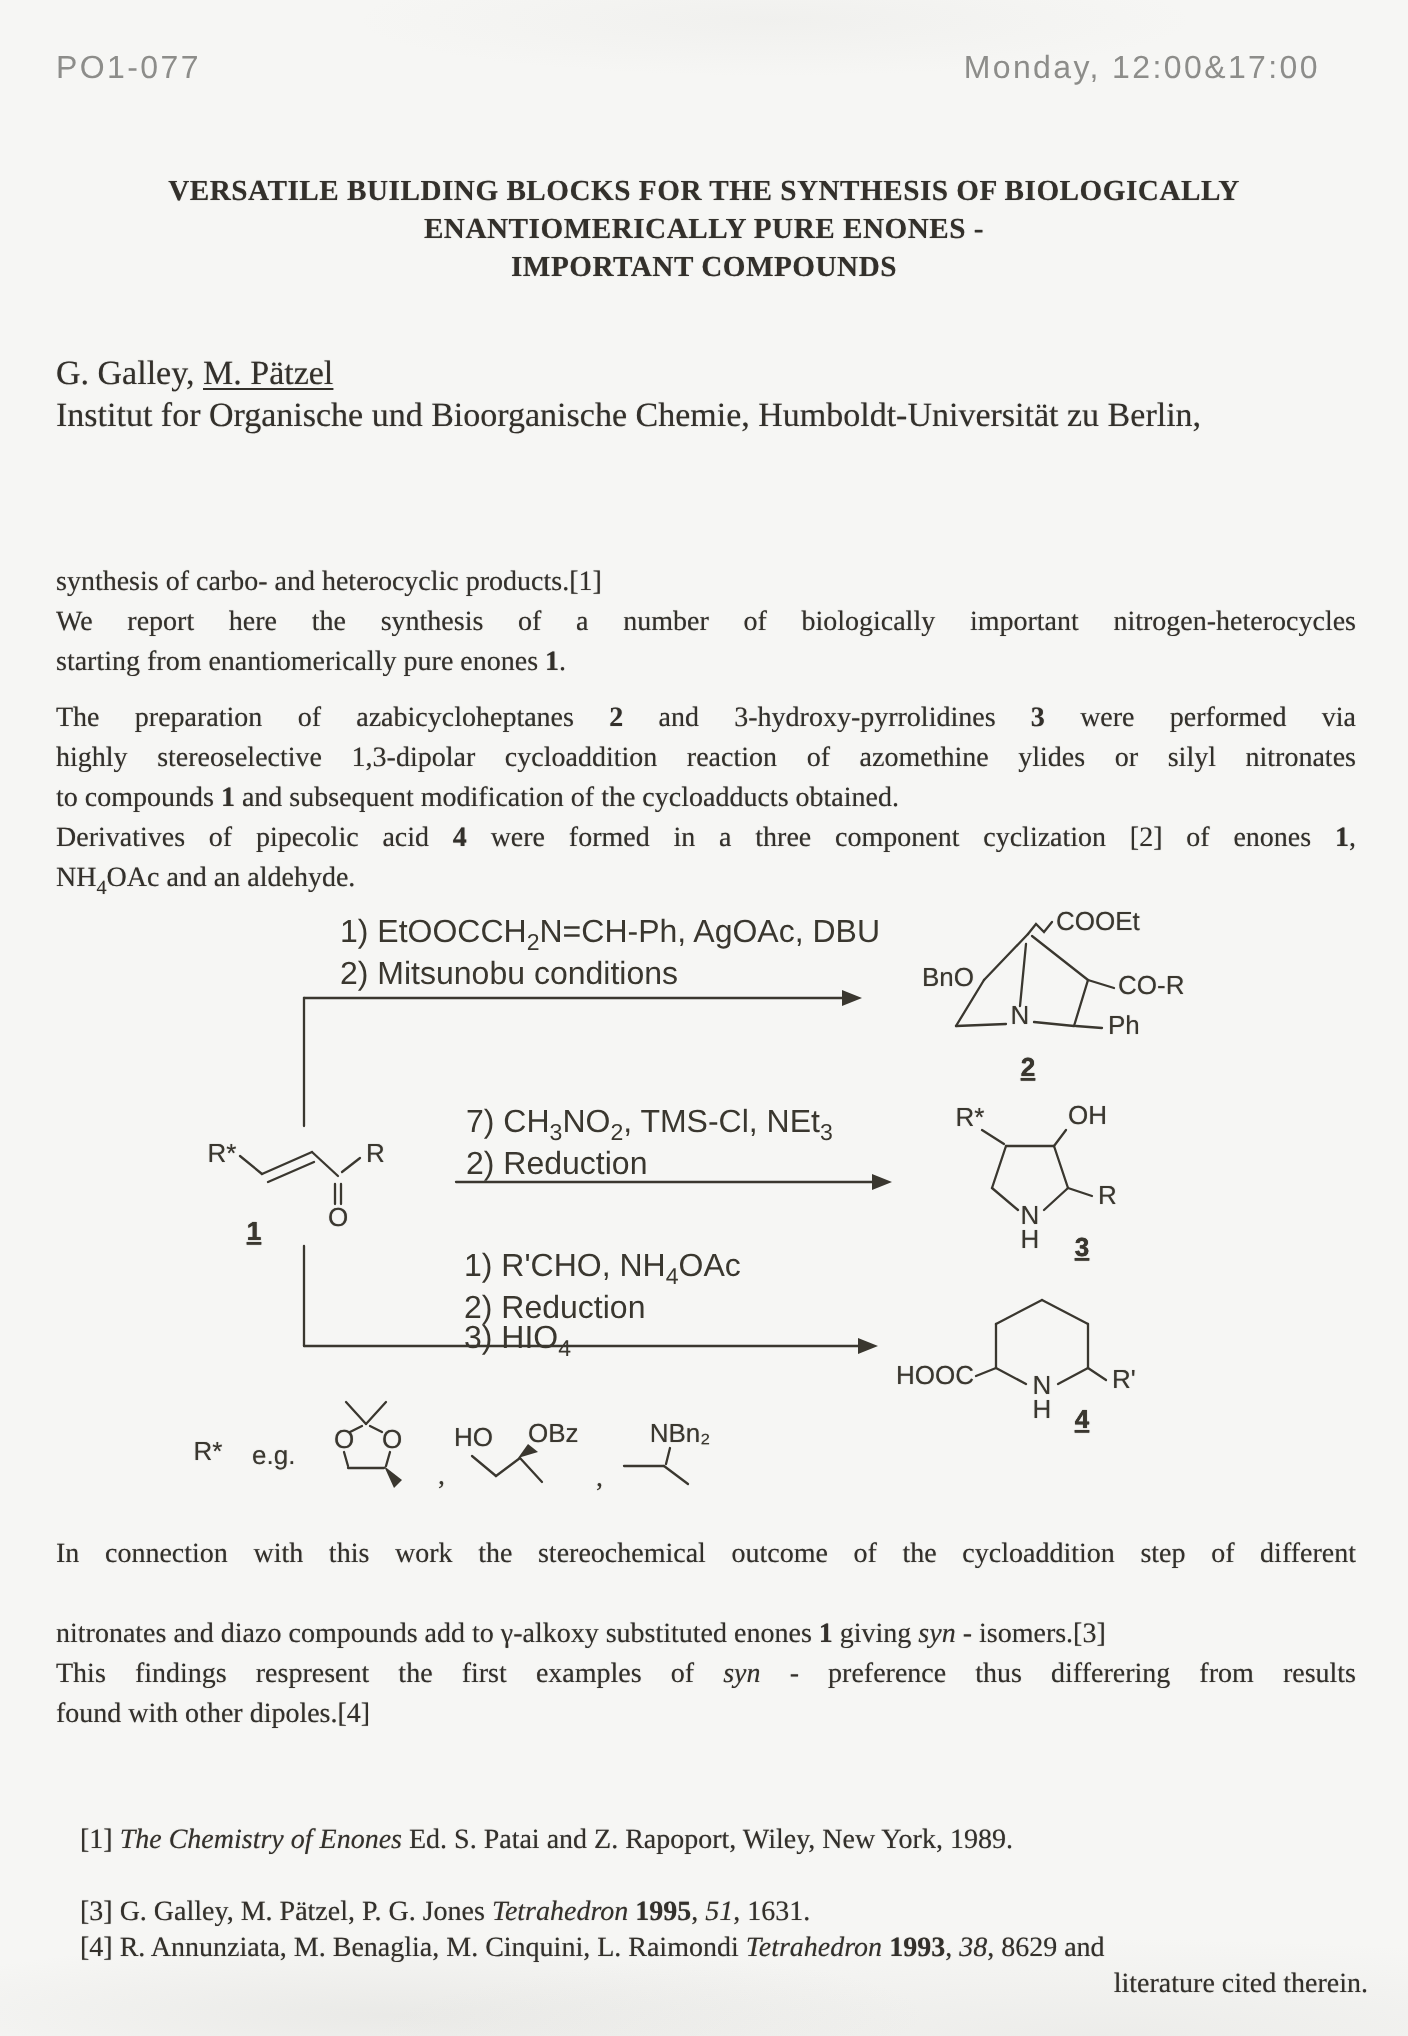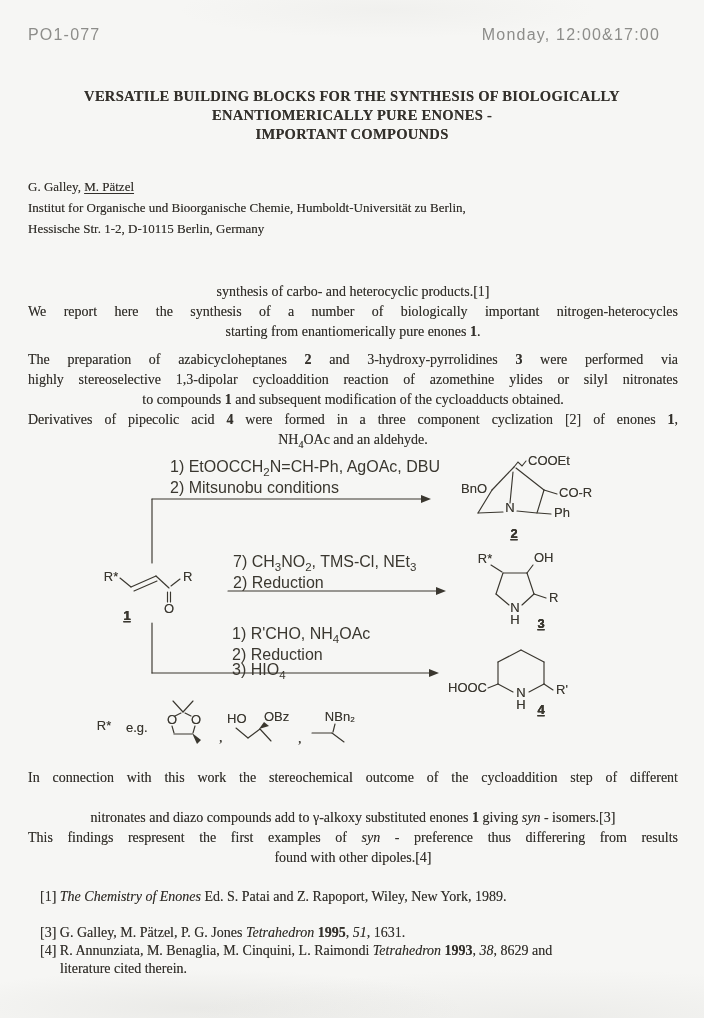--- a/index.html
+++ b/index.html
@@ -16,26 +16,26 @@
   }
   .abs { position:absolute; }
   .hdr {
     left:0; right:0; top:26px; display:flex; justify-content:space-between;
     padding:0 44px 0 28px;
     font-family:"Liberation Sans", sans-serif; font-size:16px; letter-spacing:1.2px;
     color:#8d8d8a; text-shadow:none;gap:27px;
   }
   .title-block { left:0; right:0; top:87px; text-align:center;
     font-size:14.6px; line-height:19px; font-weight:bold; letter-spacing:0.25px; }
-  .auth-block { left:28px; right:30px; top:176px; font-size:13px; line-height:21px; }
+  .auth-block { left:28px; right:30px; top:176px; font-size:17px; line-height:21px; }
   .auth-block u { text-decoration:underline; text-underline-offset:2px; }
-  .bodyline { left:28px; right:26px; font-size:14px; height:20px; overflow:hidden;text-align:center; }
+  .bodyline { left:28px; right:26px; font-size:14px; height:20px; overflow:hidden; }
   .just { text-align:justify; text-align-last:justify; }
-  .refline { left:40px; right:20px; font-size:14px; height:18px; overflow:hidden; }
-  .indent2 { padding-left:20px; }
+  .refline { left:40px; right:20px; font-size:14px; height:18px; overflow:hidden;margin-top:24px; }
+  .indent2 { padding-left:20px;text-align:right; }
   sub { font-size:0.72em; }
   i { font-style:italic; }
   b { font-weight:bold; }
   
   .scheme { left:0; top:445px; width:704px; height:325px; }
   .scheme svg { position:absolute; left:0; top:0; }
   .cond {
     position:absolute; font-family:"Liberation Sans", sans-serif;
     font-size:16px; line-height:16px; color:#3a372f; text-shadow:none;
   }
@@ -58,21 +58,20 @@
 
   <div class="abs title-block">
     <div>VERSATILE BUILDING BLOCKS FOR THE SYNTHESIS OF BIOLOGICALLY</div>
     <div>ENANTIOMERICALLY PURE ENONES -</div>
     <div>IMPORTANT COMPOUNDS</div>
   </div>
 
   <div class="abs auth-block">
     <div><span>G. Galley, </span><u>M. Pätzel</u></div>
     <div>Institut for Organische und Bioorganische Chemie, Humboldt-Universität zu Berlin,</div>
-    <div>Hessische Str. 1-2, D-10115 Berlin, Germany</div>
   </div>
 
   <div class="abs bodyline" style="top:284px"><span>synthesis of carbo- and heterocyclic products.[1]</span></div>
   <div class="abs bodyline just" style="top:304px"><span>We report here the synthesis of a number of biologically important nitrogen-heterocycles</span></div>
   <div class="abs bodyline" style="top:324px"><span>starting from enantiomerically pure enones </span><b>1</b><span>.</span></div>
 
   <div class="abs bodyline just" style="top:352px"><span>The preparation of azabicycloheptanes </span><b>2</b><span> and 3-hydroxy-pyrrolidines </span><b>3</b><span> were performed via</span></div>
   <div class="abs bodyline just" style="top:372px"><span>highly stereoselective 1,3-dipolar cycloaddition reaction of azomethine ylides or silyl nitronates</span></div>
   <div class="abs bodyline" style="top:392px"><span>to compounds </span><b>1</b><span> and subsequent modification of the cycloadducts obtained.</span></div>
   <div class="abs bodyline just" style="top:412px"><span>Derivatives of pipecolic acid </span><b>4</b><span> were formed in a three component cyclization [2] of enones </span><b>1</b><span>,</span></div>

